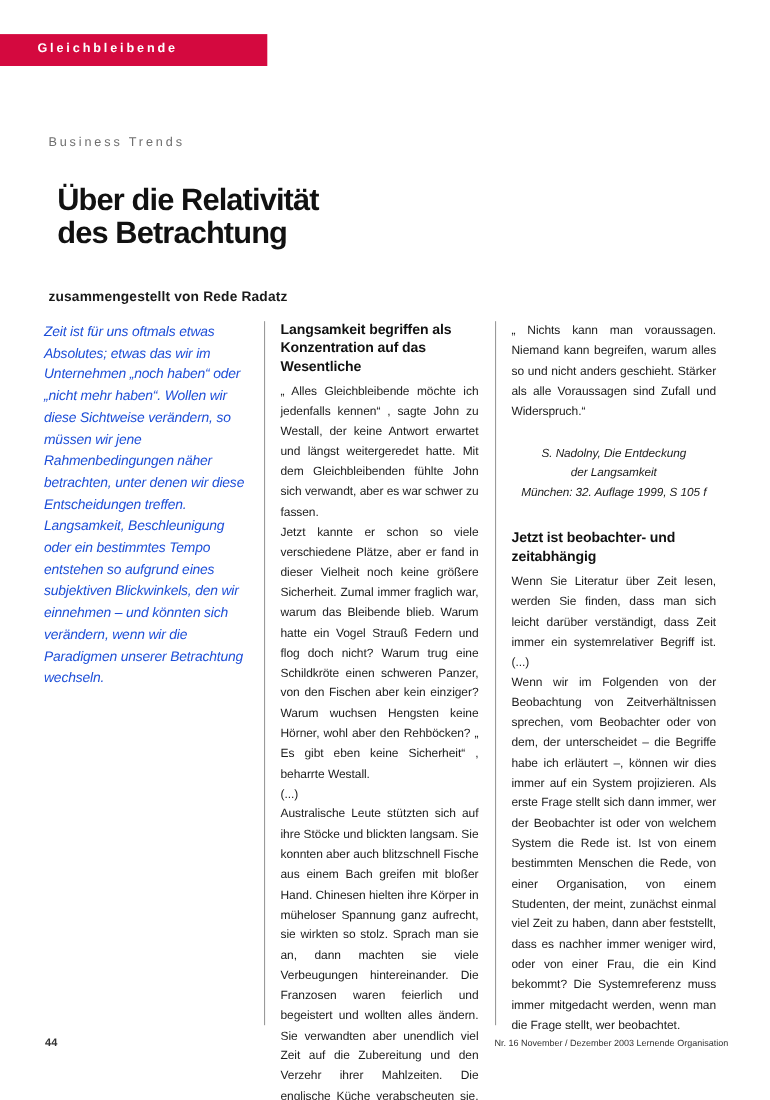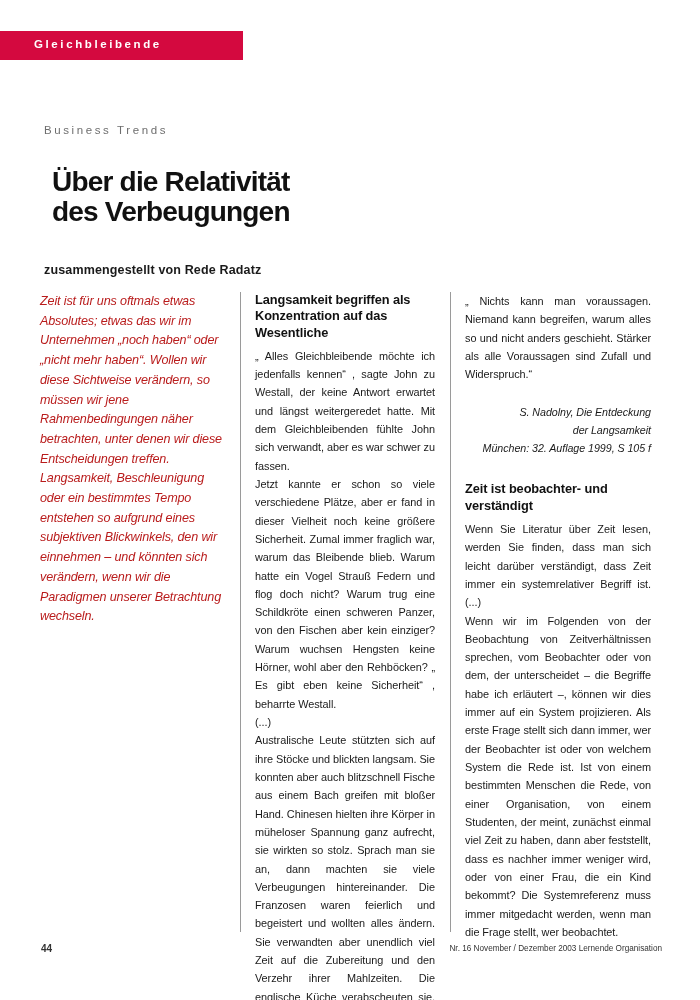--- a/index.html
+++ b/index.html
@@ -97,21 +97,21 @@
   .rule-a { left: 240px; }
   .rule-b { left: 450px; }
 
   .lede {
     margin: 0;
     font-size: 12.6px;
     line-height: 1.565;
     font-style: italic;
     font-weight: 400;
     letter-spacing: -0.15px;
-    color: #b91c1c;
+    color: #1d4ed8;
     text-align: left;
   }
 
   h2.sub {
     margin: 0 0 6px 0;
     font-size: 12.8px;
     line-height: 1.27;
     font-weight: 700;
     letter-spacing: -0.1px;
     color: #111111;
@@ -137,21 +137,21 @@
     text-align: justify;
     letter-spacing: -0.05px;
     color: #1a1a1a;
   }
 
   p.cite {
     margin: 20px 0 0 0;
     font-size: 10.7px;
     line-height: 1.68;
     font-style: italic;
-    text-align: right;
+    text-align: center;
     letter-spacing: -0.05px;
     color: #1a1a1a;
   }
   p.cite.tight { margin-top: 22px; }
 
   
   .footer-page {
     position: absolute;
     left: 41px;
     top: 943px;
@@ -168,21 +168,21 @@
     white-space: nowrap;
   }
 </style>
 </head>
 <body>
 
 <div class="banner" style="background: rgb(212, 9, 63);"></div>
 <div class="banner-label">Gleichbleibende</div>
 
 <div class="kicker">Business Trends</div>
-<h1 class="headline"><span class="l1">Über die Relativität</span><span class="l2">des Verbeugungen</span></h1>
+<h1 class="headline"><span class="l1">Über die Relativität</span><span class="l2">des Betrachtung</span></h1>
 <div class="byline">zusammengestellt von Rede Radatz</div>
 
 <div class="cols">
 
   <div class="rule rule-a"></div>
   <div class="rule rule-b"></div>
 
   <div class="col col-1">
     <p class="lede">Zeit ist für uns oftmals etwas Absolutes; etwas das wir im Unternehmen „noch haben“ oder „nicht mehr haben“. Wollen wir diese Sichtweise verändern, so müssen wir jene Rahmenbedingungen näher betrachten, unter denen wir diese Entscheidungen treffen. Langsamkeit, Beschleunigung oder ein bestimmtes Tempo entstehen so aufgrund eines subjektiven Blickwinkels, den wir einnehmen – und könnten sich verändern, wenn wir die Paradigmen unserer Betrachtung wechseln.</p>
   </div>
@@ -192,21 +192,21 @@
     <p class="body">„ Alles Gleichbleibende möchte ich jedenfalls kennen“ , sagte John zu Westall, der keine Antwort erwartet und längst weitergeredet hatte. Mit dem Gleichbleibenden fühlte John sich verwandt, aber es war schwer zu fassen.</p>
     <p class="body">Jetzt kannte er schon so viele verschiedene Plätze, aber er fand in dieser Vielheit noch keine größere Sicherheit. Zumal immer fraglich war, warum das Bleibende blieb. Warum hatte ein Vogel Strauß Federn und flog doch nicht? Warum trug eine Schildkröte einen schweren Panzer, von den Fischen aber kein einziger? Warum wuchsen Hengsten keine Hörner, wohl aber den Rehböcken? „ Es gibt eben keine Sicherheit“ , beharrte Westall.</p>
     <p class="body">(...)</p>
     <p class="body">Australische Leute stützten sich auf ihre Stöcke und blickten langsam. Sie konnten aber auch blitzschnell Fische aus einem Bach greifen mit bloßer Hand. Chinesen hielten ihre Körper in müheloser Spannung ganz aufrecht, sie wirkten so stolz. Sprach man sie an, dann machten sie viele Verbeugungen hintereinander. Die Franzosen waren feierlich und begeistert und wollten alles ändern. Sie verwandten aber unendlich viel Zeit auf die Zubereitung und den Verzehr ihrer Mahlzeiten. Die englische Küche verabscheuten sie, selbst wenn sie am Verhungern waren. Und die Engländer! Sie waren voller Liebe für ihr Land und fuhren doch gern so weit wie möglich davon weg. Westall nickte.</p>
   </div>
 
   <div class="col col-3">
     <p class="quote">„ Nichts kann man voraussagen. Niemand kann begreifen, warum alles so und nicht anders geschieht. Stärker als alle Voraussagen sind Zufall und Widerspruch.“</p>
     <p class="cite"><span>S. Nadolny, Die Entdeckung</span><br><span>der Langsamkeit</span><br><span>München: 32. Auflage 1999, S 105 f</span></p>
 
-    <h2 class="sub spaced">Zeit ist beobachter- und verständigt</h2>
+    <h2 class="sub spaced">Jetzt ist beobachter- und zeitabhängig</h2>
     <p class="body">Wenn Sie Literatur über Zeit lesen, werden Sie finden, dass man sich leicht darüber verständigt, dass Zeit immer ein systemrelativer Begriff ist. (...)</p>
     <p class="body">Wenn wir im Folgenden von der Beobachtung von Zeitverhältnissen sprechen, vom Beobachter oder von dem, der unterscheidet – die Begriffe habe ich erläutert –, können wir dies immer auf ein System projizieren. Als erste Frage stellt sich dann immer, wer der Beobachter ist oder von welchem System die Rede ist. Ist von einem bestimmten Menschen die Rede, von einer Organisation, von einem Studenten, der meint, zunächst einmal viel Zeit zu haben, dann aber feststellt, dass es nachher immer weniger wird, oder von einer Frau, die ein Kind bekommt? Die Systemreferenz muss immer mitgedacht werden, wenn man die Frage stellt, wer beobachtet.</p>
   </div>
 
 </div>
 
 <div class="footer-page">44</div>
 <div class="footer-issue">Nr. 16 November / Dezember 2003 Lernende Organisation</div>
 
 </body></html>

